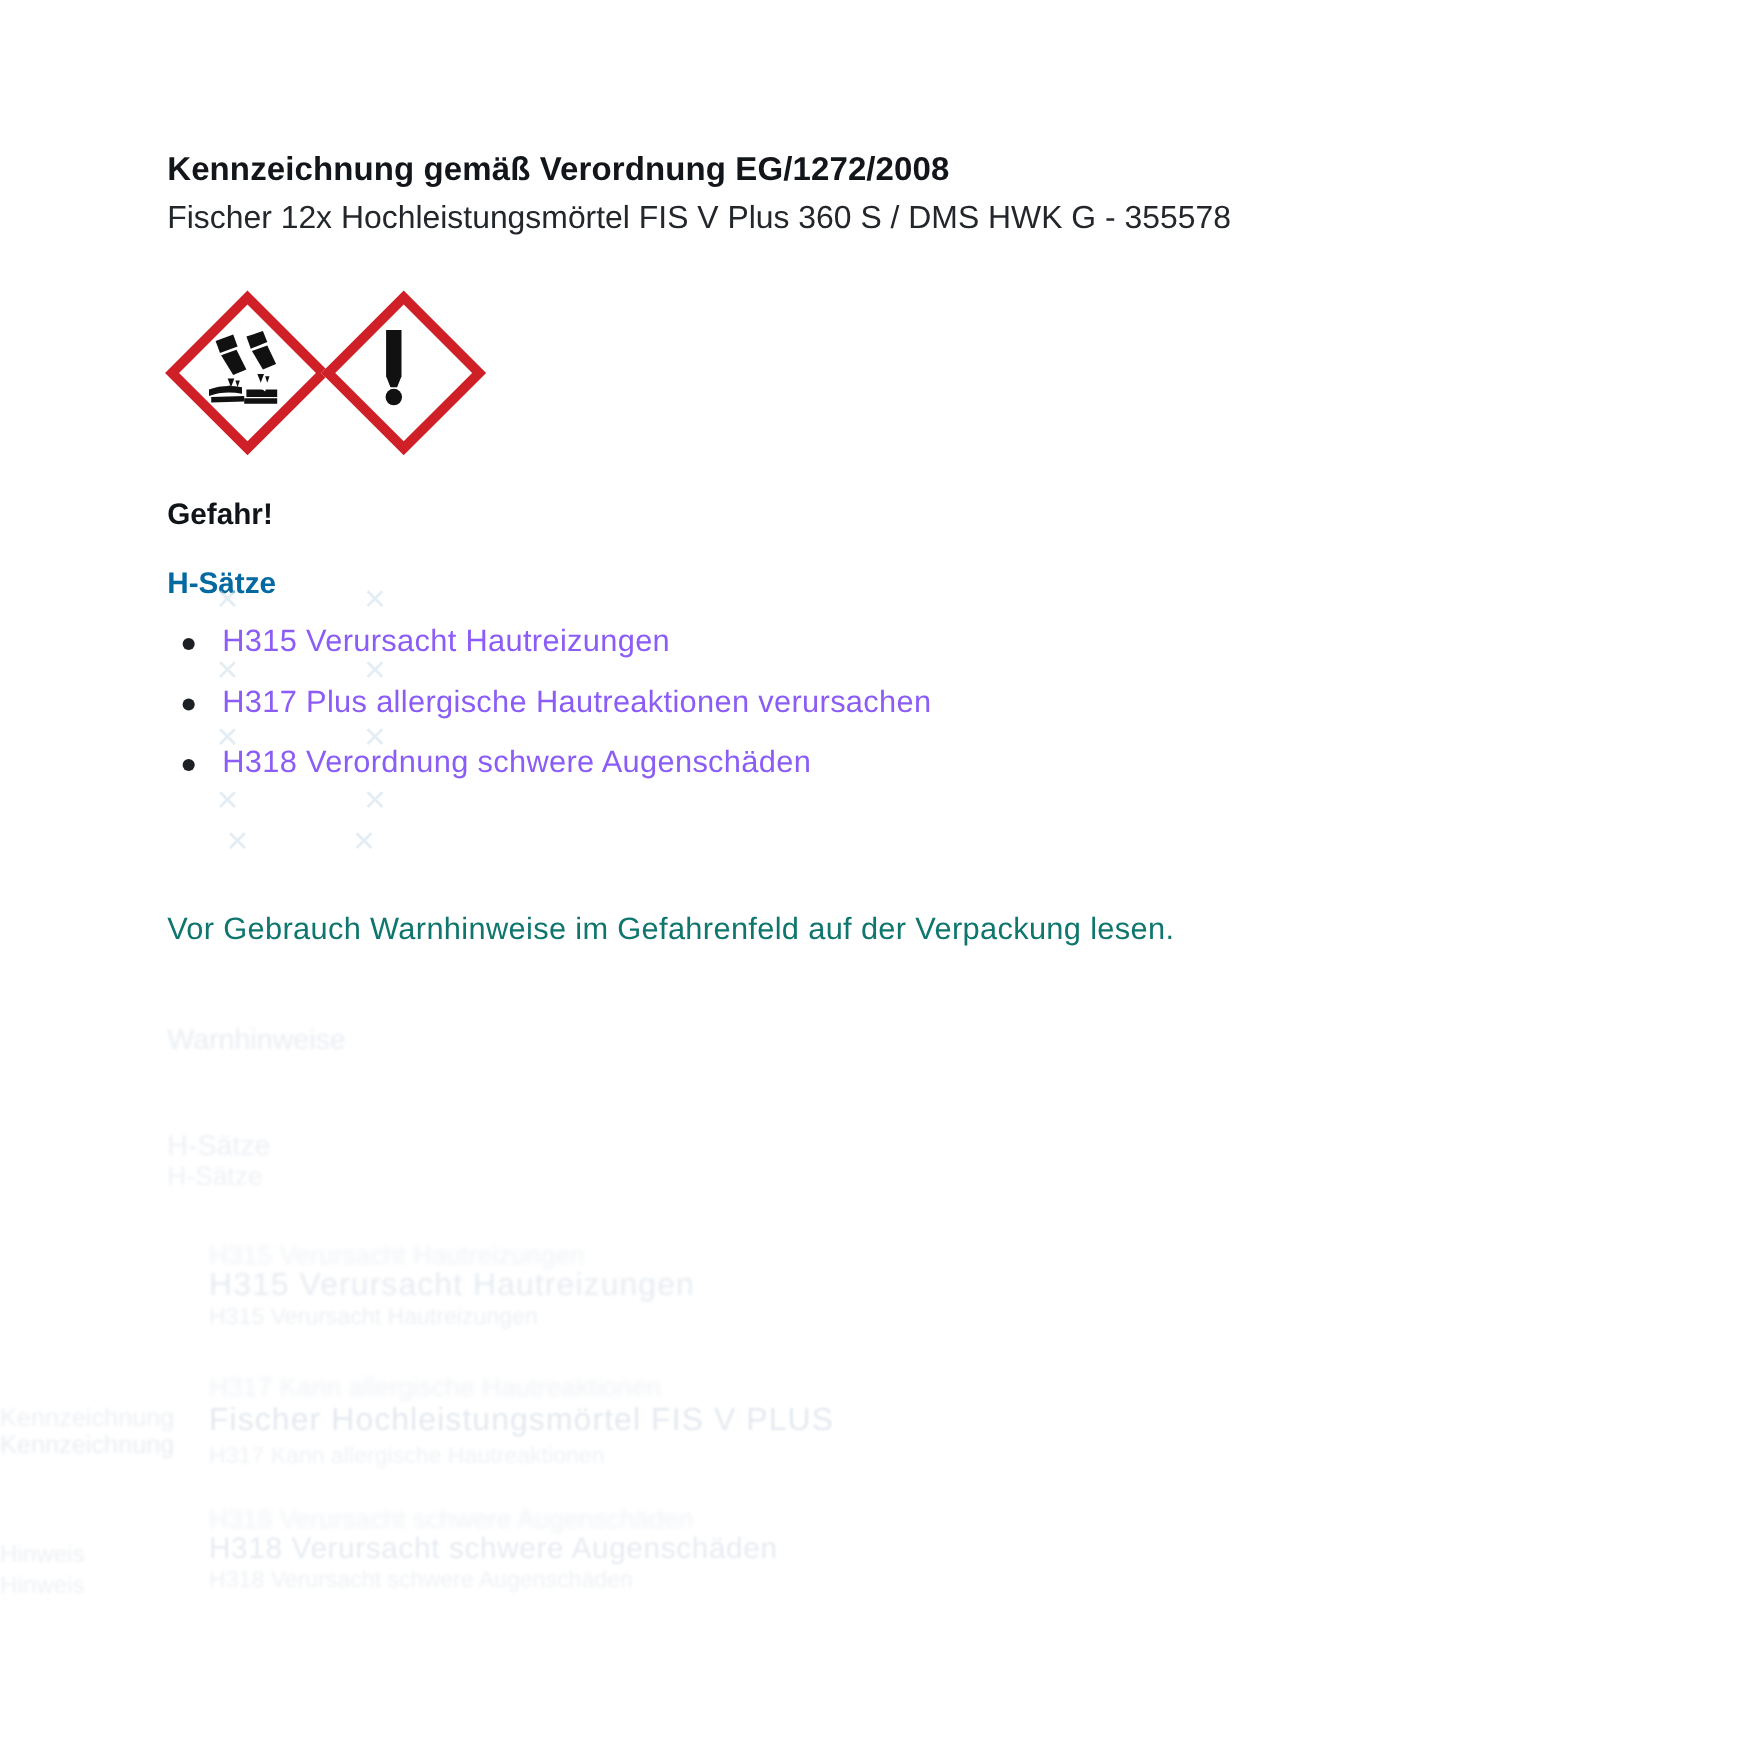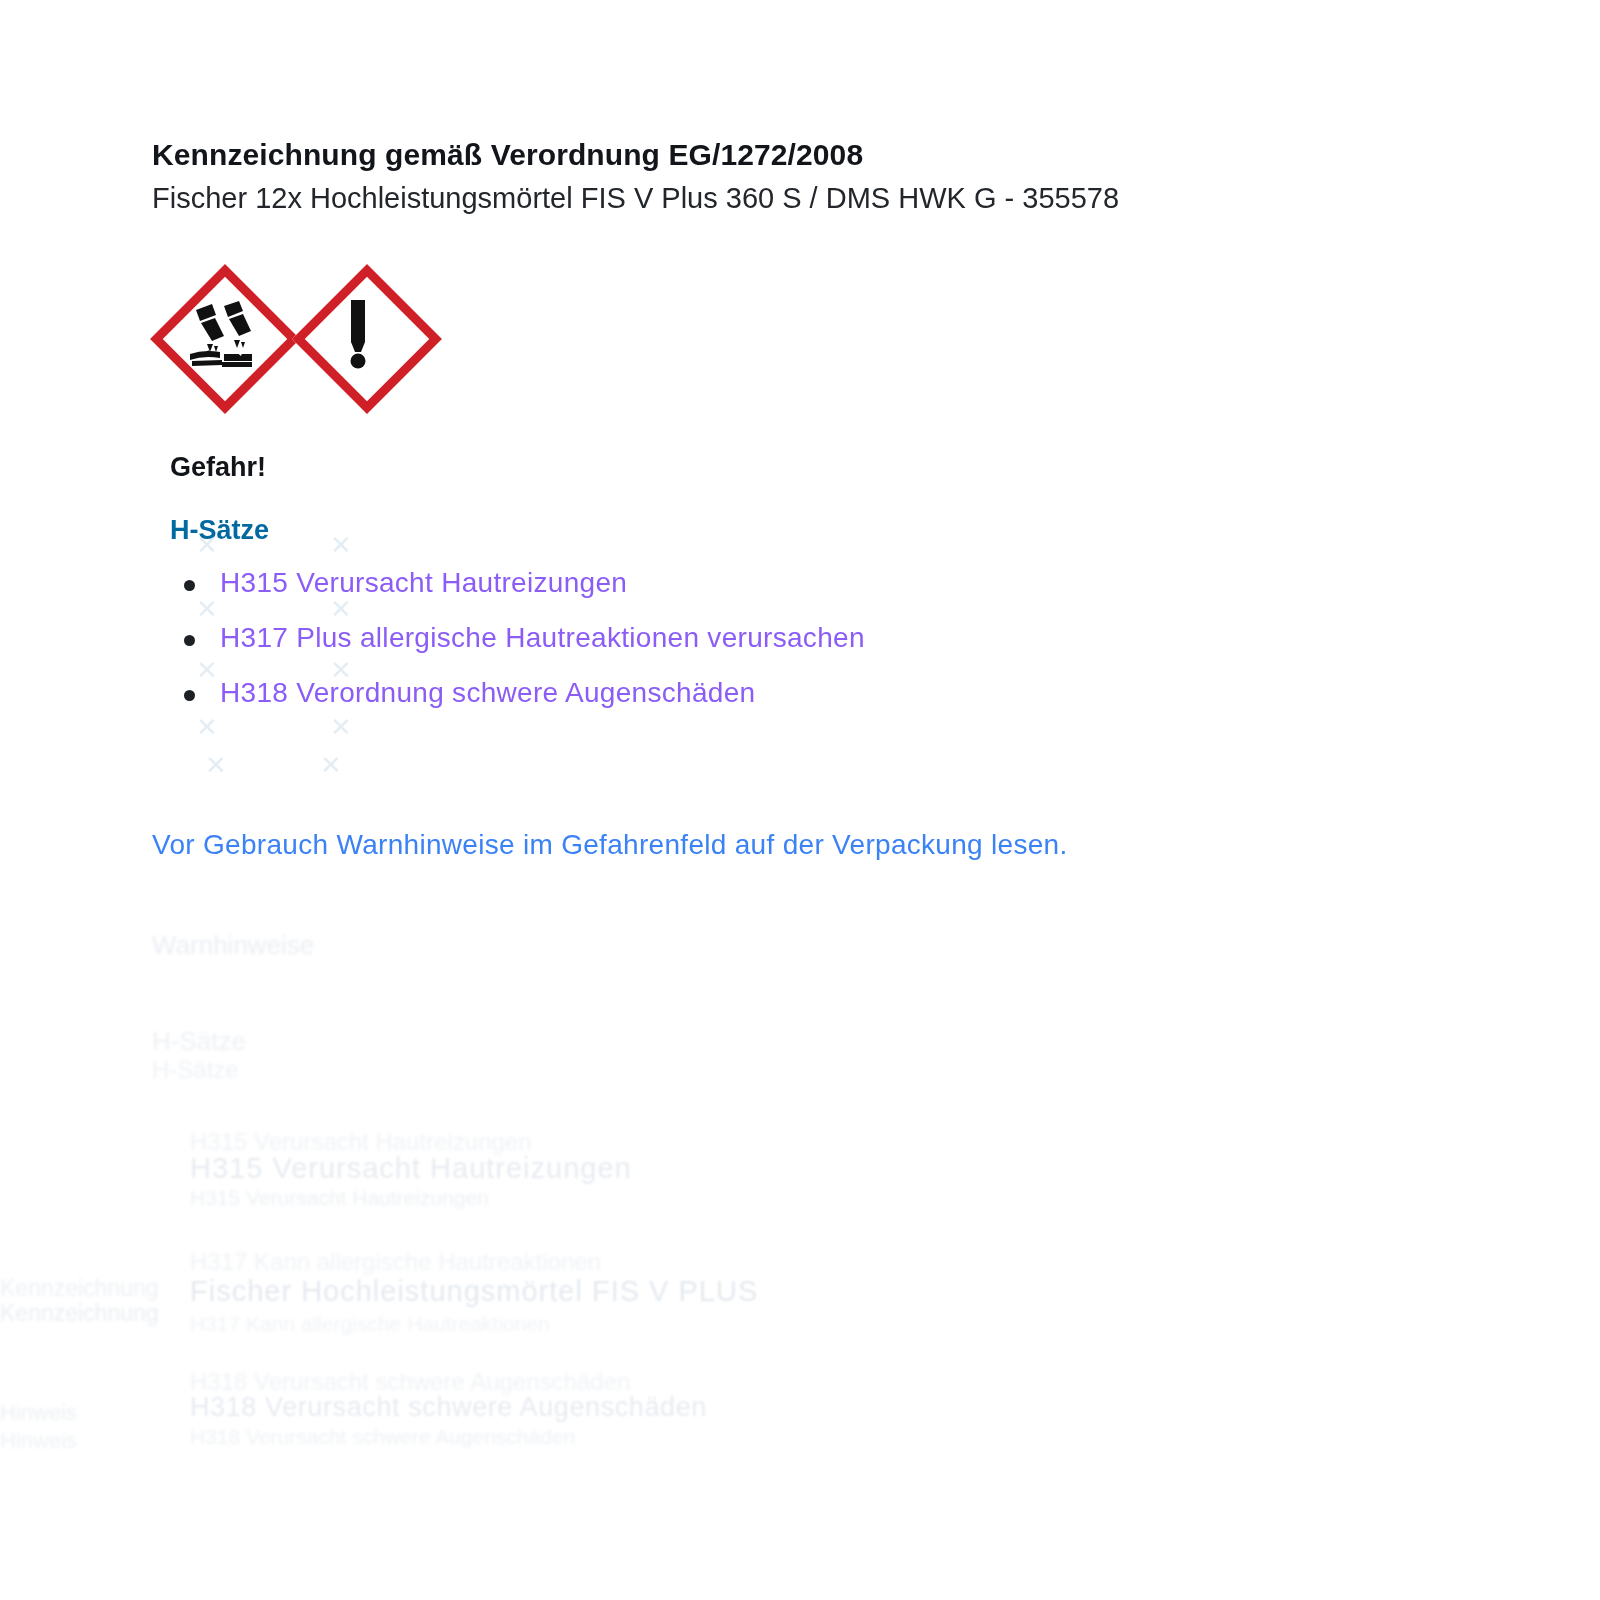--- a/index.html
+++ b/index.html
@@ -81,21 +81,20 @@
     height: 128px;
   }
   .ghs svg { display: block; }
 
   
   .block {
     position: absolute;
     left: 152px;
     top: 452px;
     width: 1250px;
-    margin-left: 18px;
   }
   .signal-word {
     font-size: 27px;
     font-weight: bold;
     color: #111418;
     margin: 0 0 32px 0;
   }
   .section-heading {
     font-size: 27px;
     font-weight: bold;
@@ -128,21 +127,21 @@
   }
 
   
   .warning-note {
     position: absolute;
     left: 152px;
     top: 822px;
     width: 1070px;
     font-size: 28px;
     line-height: 1.62;
-    color: #3b82f6;
+    color: #0f766e;
     letter-spacing: 0.3px;
   }
 
   
   .ghost-layer {
     position: absolute;
     left: 0; top: 0;
     width: 1600px;
     height: 1600px;
     pointer-events: none;

